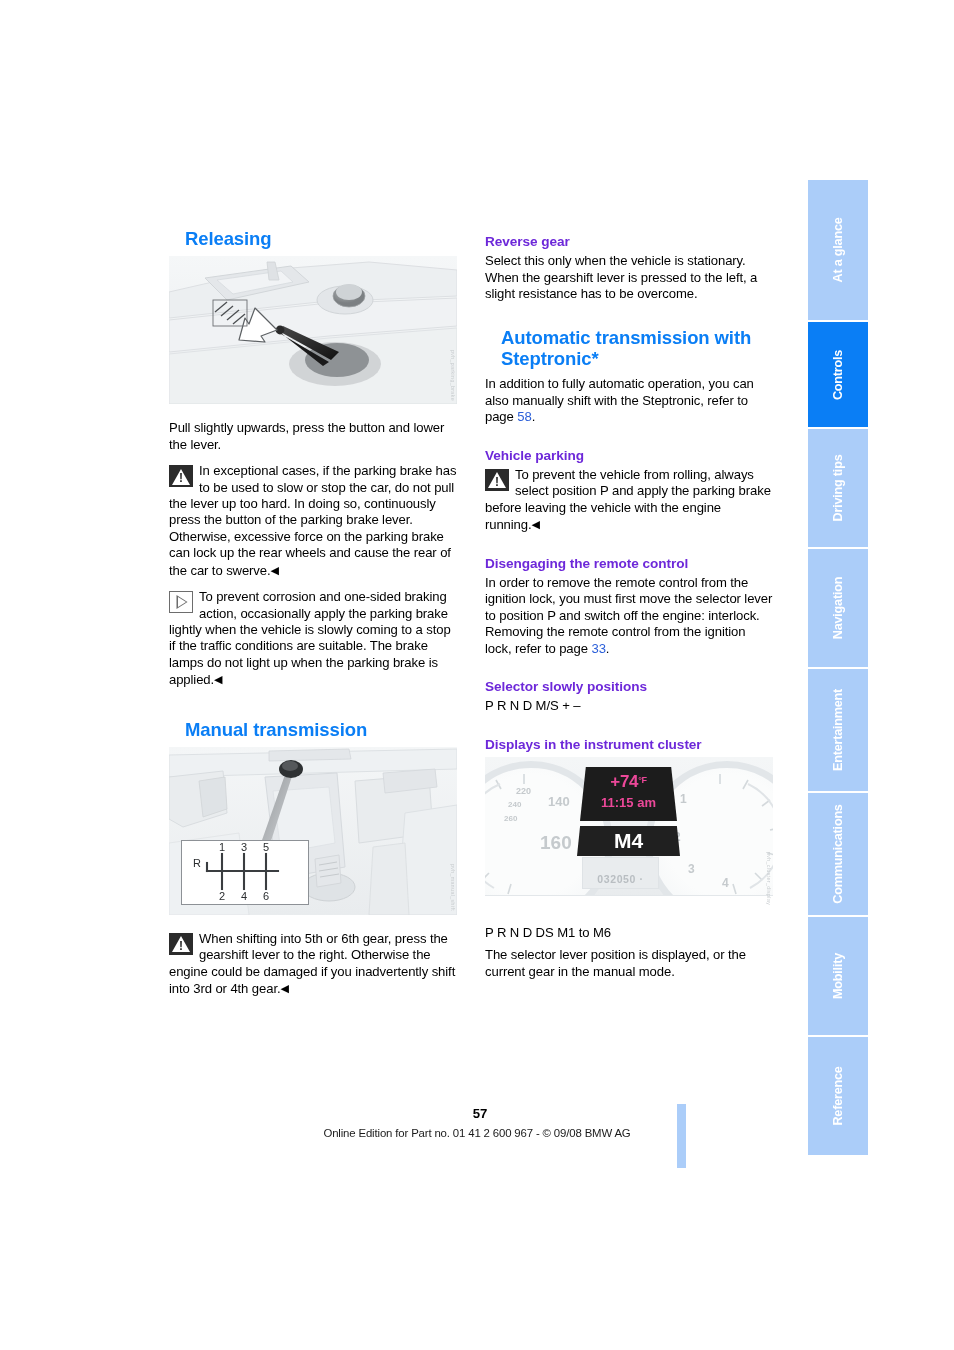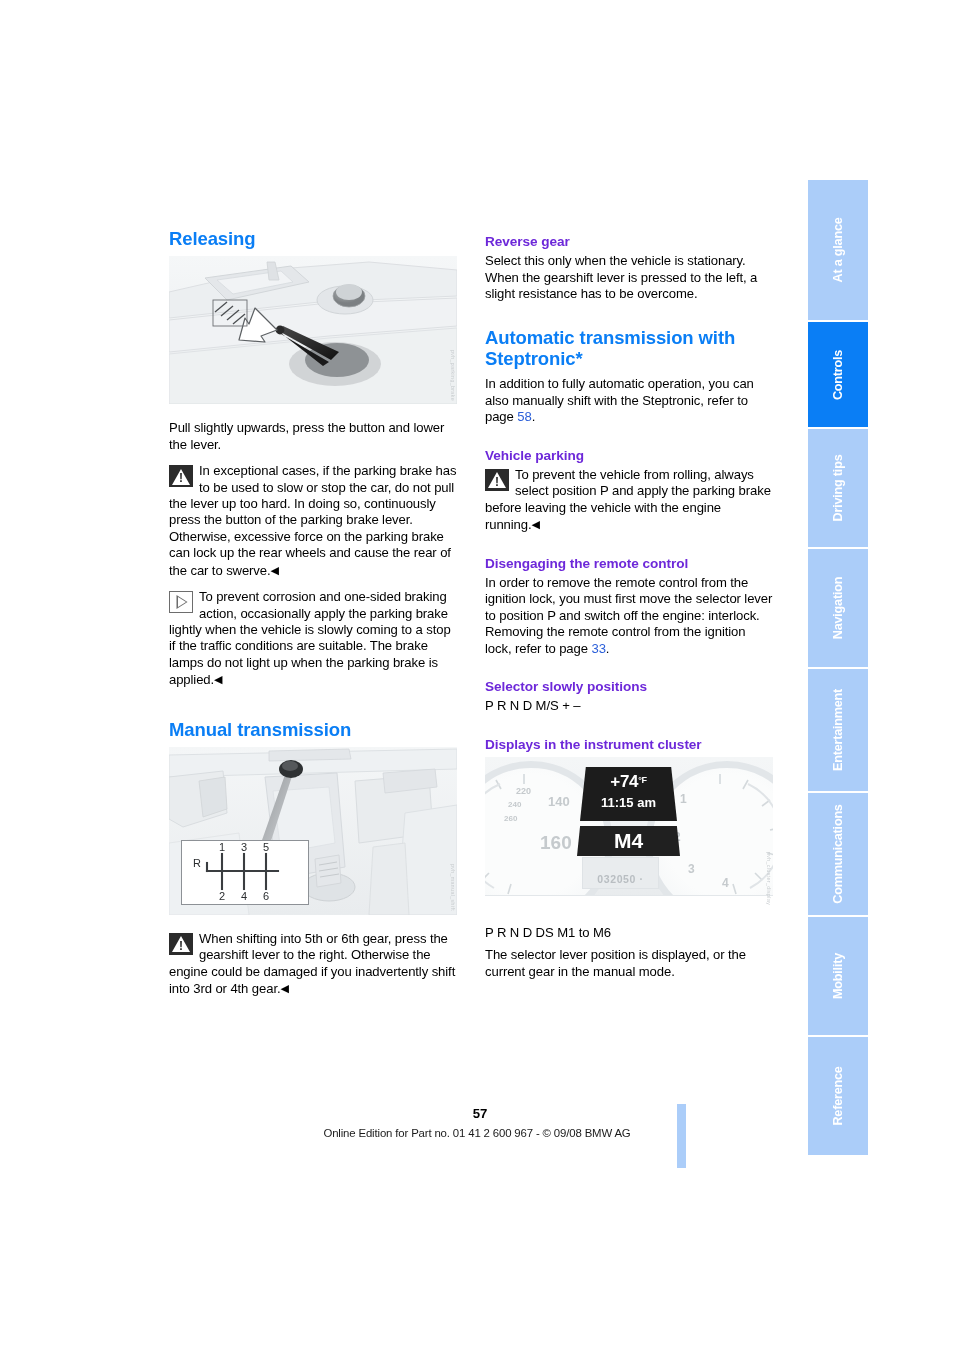--- a/index.html
+++ b/index.html
@@ -29,21 +29,21 @@
     width: 288px;
     top: 228px;
   }
   #col-left  { left: 169px; }
   #col-right { left: 485px; }
 
   h2.sec {
     font-size: 18.5px;
     font-weight: bold;
     color: #0a7ef5;
-    margin: 0 0 7px 0;
+    margin: 0 0 7px 16px;
     line-height: 1.16;
     letter-spacing: -0.1px;
   }
   h3.sub {
     font-size: 13.6px;
     font-weight: bold;
     color: #6d28d9;
     margin: 6px 0 3px 0;
     line-height: 1.2;
     letter-spacing: -0.05px;
@@ -183,21 +183,21 @@
     color: #c5cacd;
     font-weight: bold;
     font-family: "Liberation Sans", sans-serif;
   }
   .lcd-top {
     position: absolute;
     left: 95px; top: 10px;
     width: 97px; height: 54px;
     background: #1c1c1c;
     clip-path: polygon(6% 0, 94% 0, 100% 100%, 0% 100%);
-    color: #ffffff;
+    color: #ec4899;
     text-align: center;
   }
   .lcd-temp {
     font-size: 17px; font-weight: bold;
     margin-top: 5px; letter-spacing: -0.3px;
   }
   .lcd-temp .deg { font-size: 9px; vertical-align: 4px; }
   .lcd-time { font-size: 13px; font-weight: bold; margin-top: 3px; }
   .lcd-gear {
     position: absolute;

